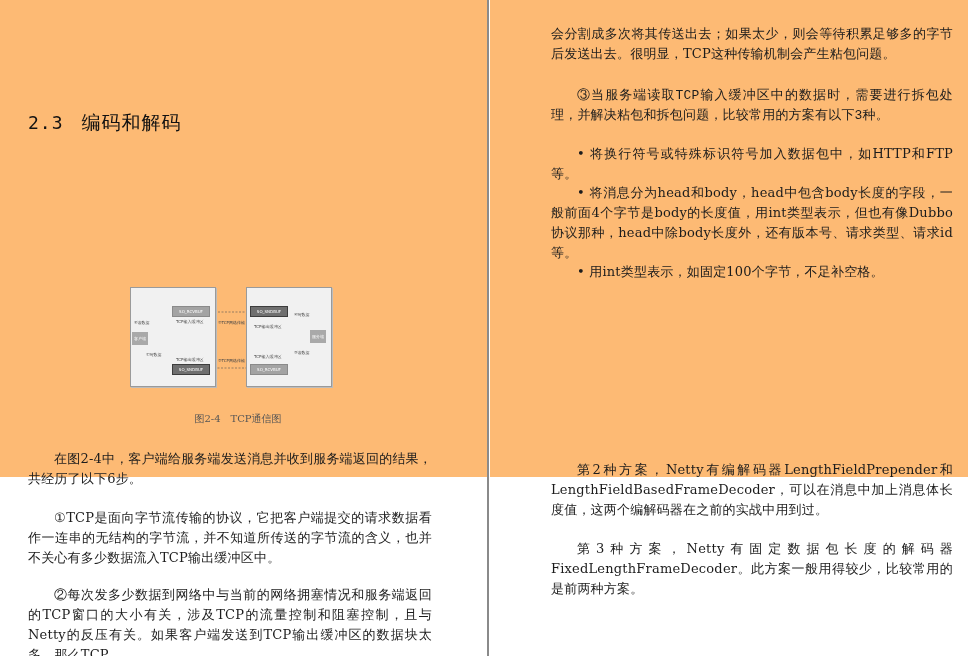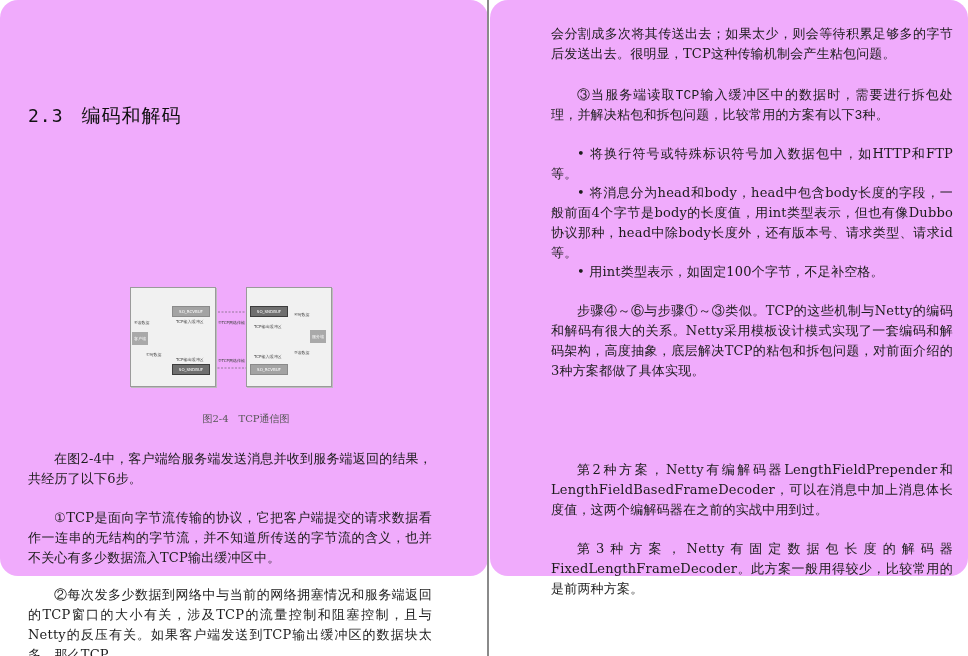--- a/index.html
+++ b/index.html
@@ -2,40 +2,40 @@
 <html><head>
   <meta charset="utf-8">
   <style>
     html, body { margin: 0; padding: 0; }
     body {
       width: 968px; height: 656px; overflow: hidden; background: #ffffff;
       position: relative;
       font-family: "DejaVu Serif", "Liberation Serif", serif;
       color: #1a1a1a;
     }
-    .page { position: absolute; top: 0; height: 576px; background: #f0abfc; border-radius: 18px; }
+    .page { position: absolute; top: 0; height: 477px; background: #fdba74; }
     .page-left { left: 0; width: 488px; }
     .page-right { left: 490px; width: 478px; }
     .gutter { position: absolute; left: 487px; top: 0; width: 2px; height: 656px; background: #8a8a8a; }
 
     .h2 {
-      position: absolute; left: 28px; top: 103px;
+      position: absolute; left: 28px; top: 110px;
       font-size: 19px; letter-spacing: 1px; color: #111;
     }
     .h2 .num { margin-right: 18px; font-family: "DejaVu Sans Mono", monospace; font-size: 18px; }
 
     .para {
       position: absolute; font-size: 13px; line-height: 20px;
       text-indent: 26px; text-align: justify; color: #1c1c1c;
       letter-spacing: 0.2px;
     }
     .para.bullet { text-indent: 26px; }
 
     .caption {
-      position: absolute; left: 16px; width: 460px; top: 412px; text-align: center;
+      position: absolute; left: 8px; width: 460px; top: 412px; text-align: center;
       font-size: 10px; color: #555;
     }
 
     
     .diagram { position: absolute; left: 128px; top: 286px; width: 206px; height: 102px; }
     .dbox { position: absolute; background: #f1f1f1; border: 1px solid #9a9a9a; box-shadow: 1px 1px 0 #bcbcbc; }
     .dnode { position: absolute; font-size: 4px; color: #fff; text-align: center; line-height: 9px; font-family: "DejaVu Sans", sans-serif; }
     .dnode.light { background: #a3a3a3; border: 1px solid #8a8a8a; }
     .dnode.dark { background: #6f6f6f; border: 1px solid #3d3d3d; }
     .dnode.peer { background: #a9a9a9; }
@@ -102,16 +102,15 @@
 <div class="gutter"></div>
 
 <div class="page page-right">
   <div class="para" style="left:61px; top:24px; width:402px; text-indent:0;">会分割成多次将其传送出去；如果太少，则会等待积累足够多的字节后发送出去。很明显，TCP这种传输机制会产生粘包问题。</div>
   <div class="para" style="left:61px; top:86px; width:402px;font-family:Liberation Mono, monospace;">③当服务端读取TCP输入缓冲区中的数据时，需要进行拆包处理，并解决粘包和拆包问题，比较常用的方案有以下3种。</div>
 
   <div class="para bullet" style="left:61px; top:144px; width:402px;">• 将换行符号或特殊标识符号加入数据包中，如HTTP和FTP等。</div>
   <div class="para bullet" style="left:61px; top:183px; width:402px;">• 将消息分为head和body，head中包含body长度的字段，一般前面4个字节是body的长度值，用int类型表示，但也有像Dubbo协议那种，head中除body长度外，还有版本号、请求类型、请求id等。</div>
   <div class="para bullet" style="left:61px; top:262px; width:402px;">• 用int类型表示，如固定100个字节，不足补空格。</div>
 
-  <div class="para" style="left:61px; top:301px; width:402px;">步骤④～⑥与步骤①～③类似。TCP的这些机制与Netty的编码和解码有很大的关系。Netty采用模板设计模式实现了一套编码和解码架构，高度抽象，底层解决TCP的粘包和拆包问题，对前面介绍的3种方案都做了具体实现。</div>
   <div class="para" style="left:61px; top:460px; width:402px;">第2种方案，Netty有编解码器LengthFieldPrepender和LengthFieldBasedFrameDecoder，可以在消息中加上消息体长度值，这两个编解码器在之前的实战中用到过。</div>
   <div class="para" style="left:61px; top:539px; width:402px;">第3种方案，Netty有固定数据包长度的解码器FixedLengthFrameDecoder。此方案一般用得较少，比较常用的是前两种方案。</div>
 </div>
 
 </body></html>

